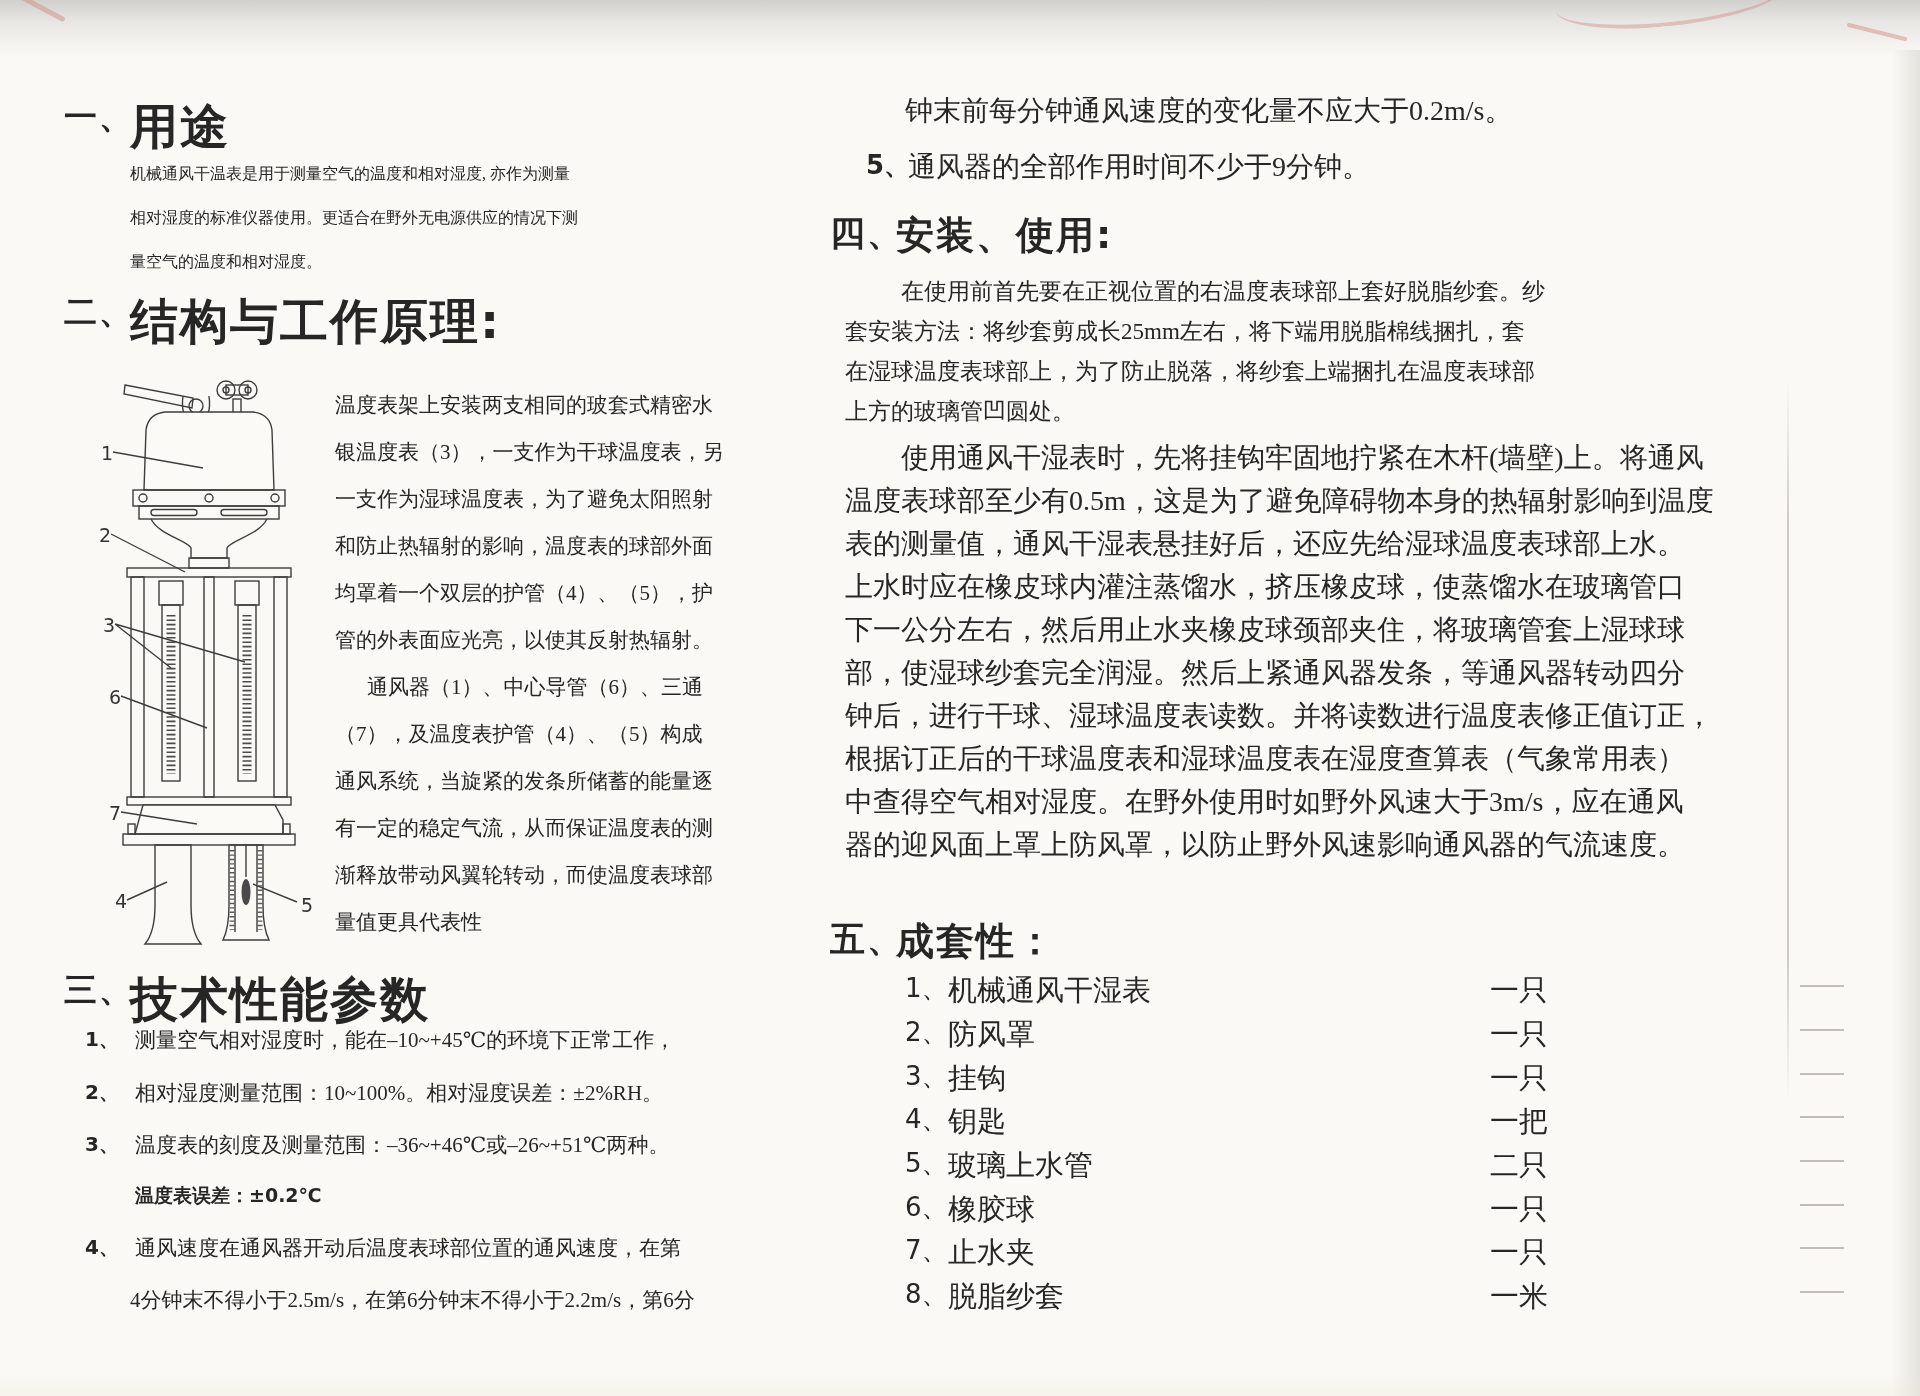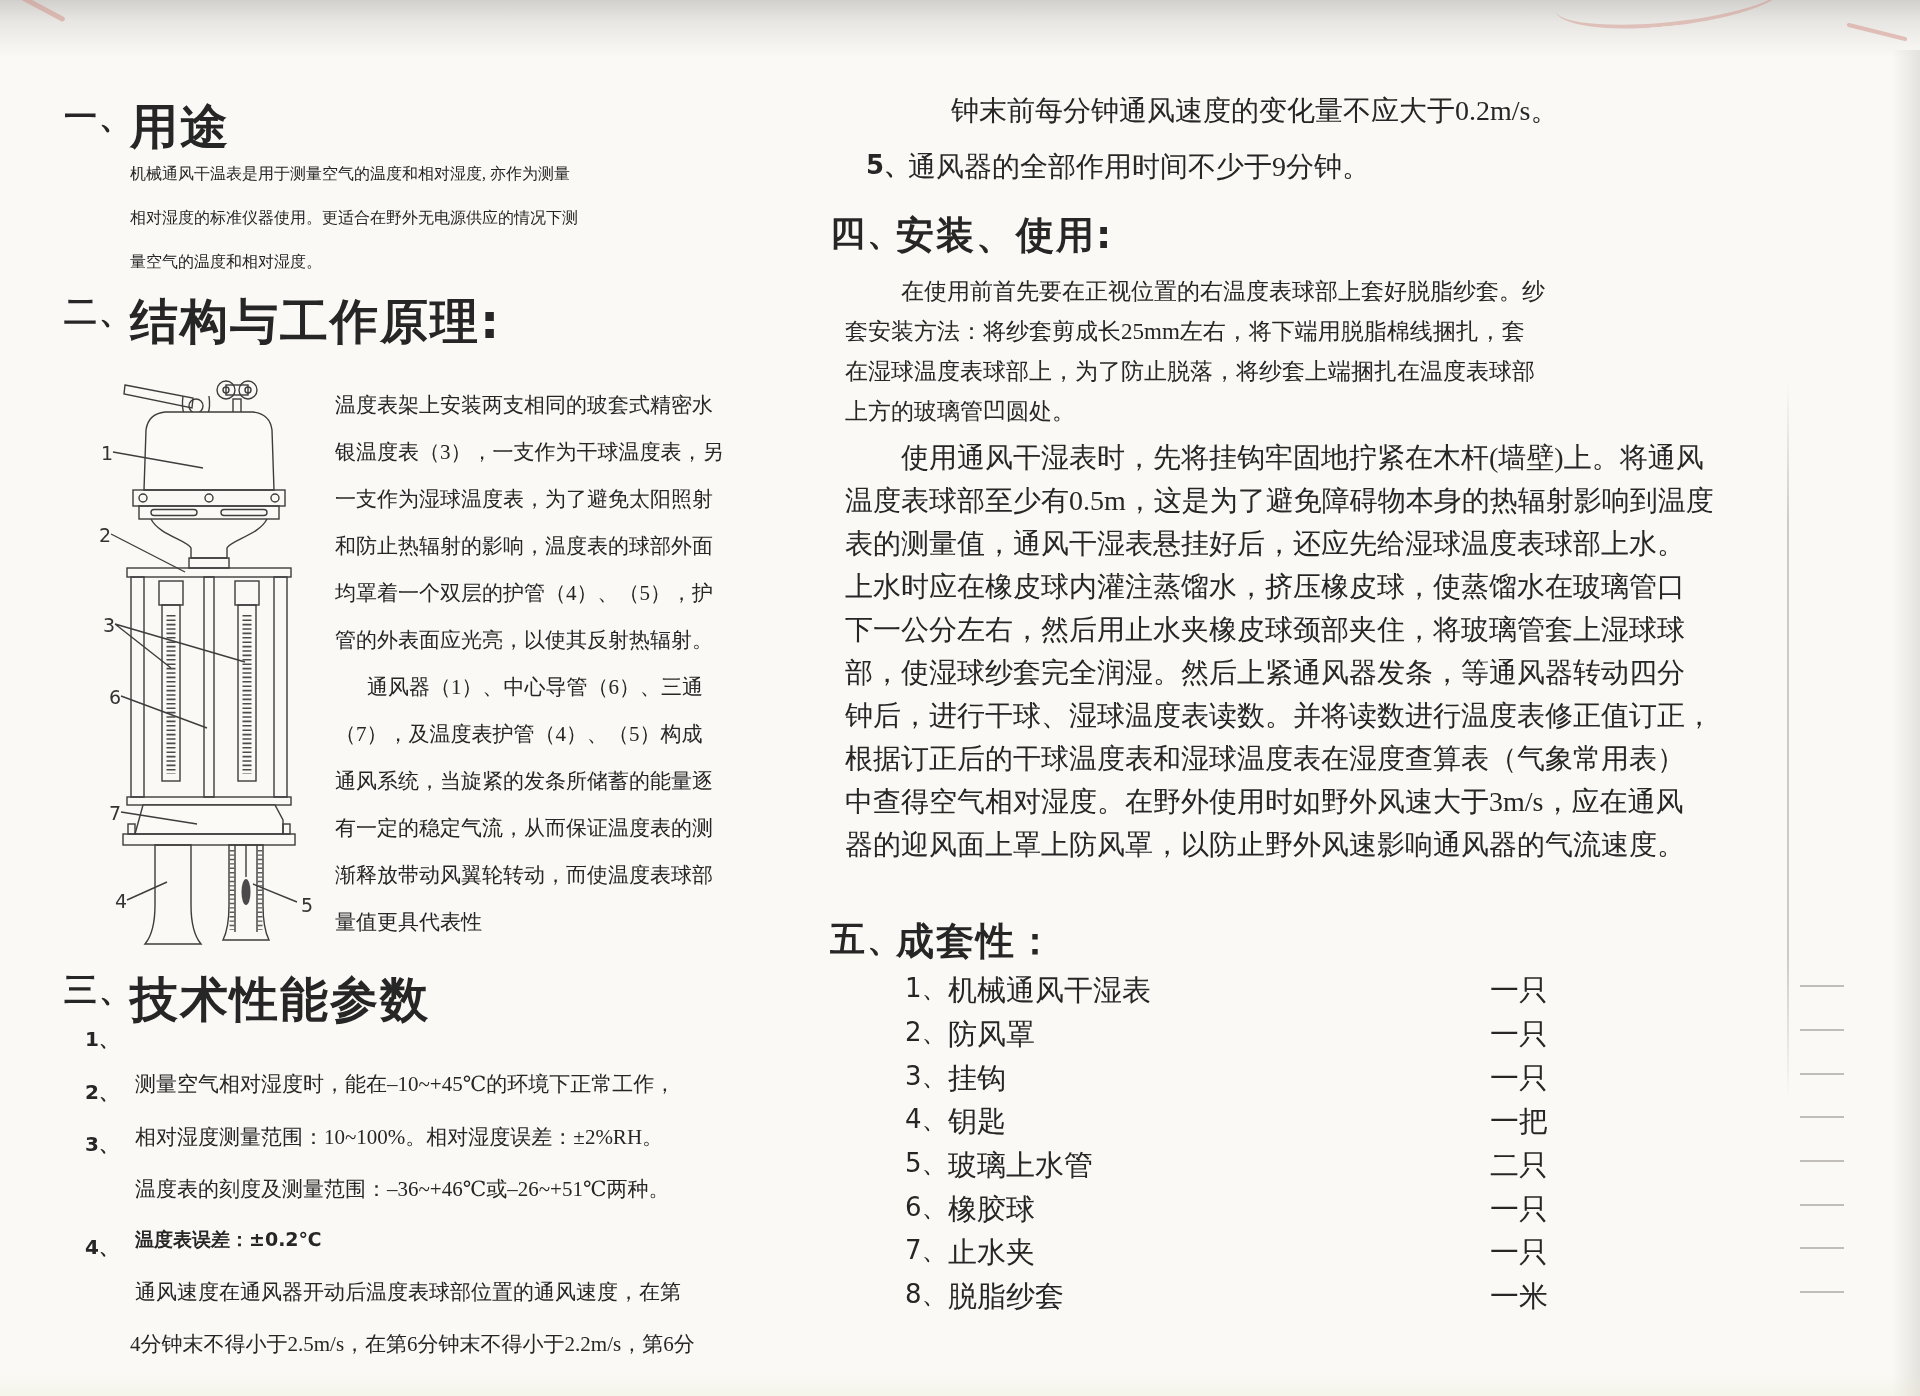--- a/index.html
+++ b/index.html
@@ -29,25 +29,25 @@
 
   .t{white-space:nowrap;}
   .lblock{position:absolute;}
   .l-body{font-size:16px;line-height:44px;}
   .s2-first{position:absolute;left:130px;top:338px;font-size:20.5px;line-height:30px;}
   .s2-side{left:335px;top:382px;font-size:21px;line-height:47px;}
   .s2-side .indent{margin-left:32px;}
 
   .s3row{position:absolute;height:0;font-size:21px;}
   .s3row .inum{position:absolute;left:85px;white-space:nowrap;font-family:"DejaVu Sans","Liberation Sans",sans-serif;font-weight:700;font-size:20px;}
-  .s3row .itxt{position:absolute;left:135px;white-space:nowrap;margin-top:44px;}
+  .s3row .itxt{position:absolute;left:135px;white-space:nowrap;}
   .s3row .itxt.cont2{left:130px;}
   .s3row .itxt.err{font-family:"DejaVu Sans","Liberation Sans",sans-serif;font-weight:700;font-size:19px;}
   .p-first{text-indent:56px;}
-  .cont-line{position:absolute;left:951px;top:92px;font-size:28px;white-space:nowrap;}
+  .cont-line{position:absolute;left:905px;top:92px;font-size:28px;white-space:nowrap;}
   .item5{position:absolute;top:148px;height:0;font-size:28px;}
   .item5 .inum{position:absolute;left:866px;font-family:"DejaVu Sans","Liberation Sans",sans-serif;font-weight:700;font-size:26px;white-space:nowrap;}
   .item5 .itxt{position:absolute;left:908px;white-space:nowrap;}
 
   .p1{left:845px;top:272px;font-size:23px;line-height:40px;}
   .p2{left:845px;top:436px;font-size:28px;line-height:43px;}
 
   .s5row{position:absolute;height:0;font-size:29px;}
   .s5row .inum{position:absolute;left:905px;font-family:"DejaVu Sans","Liberation Sans",sans-serif;font-size:26px;white-space:nowrap;}
   .s5row .iname{position:absolute;left:948px;white-space:nowrap;}

